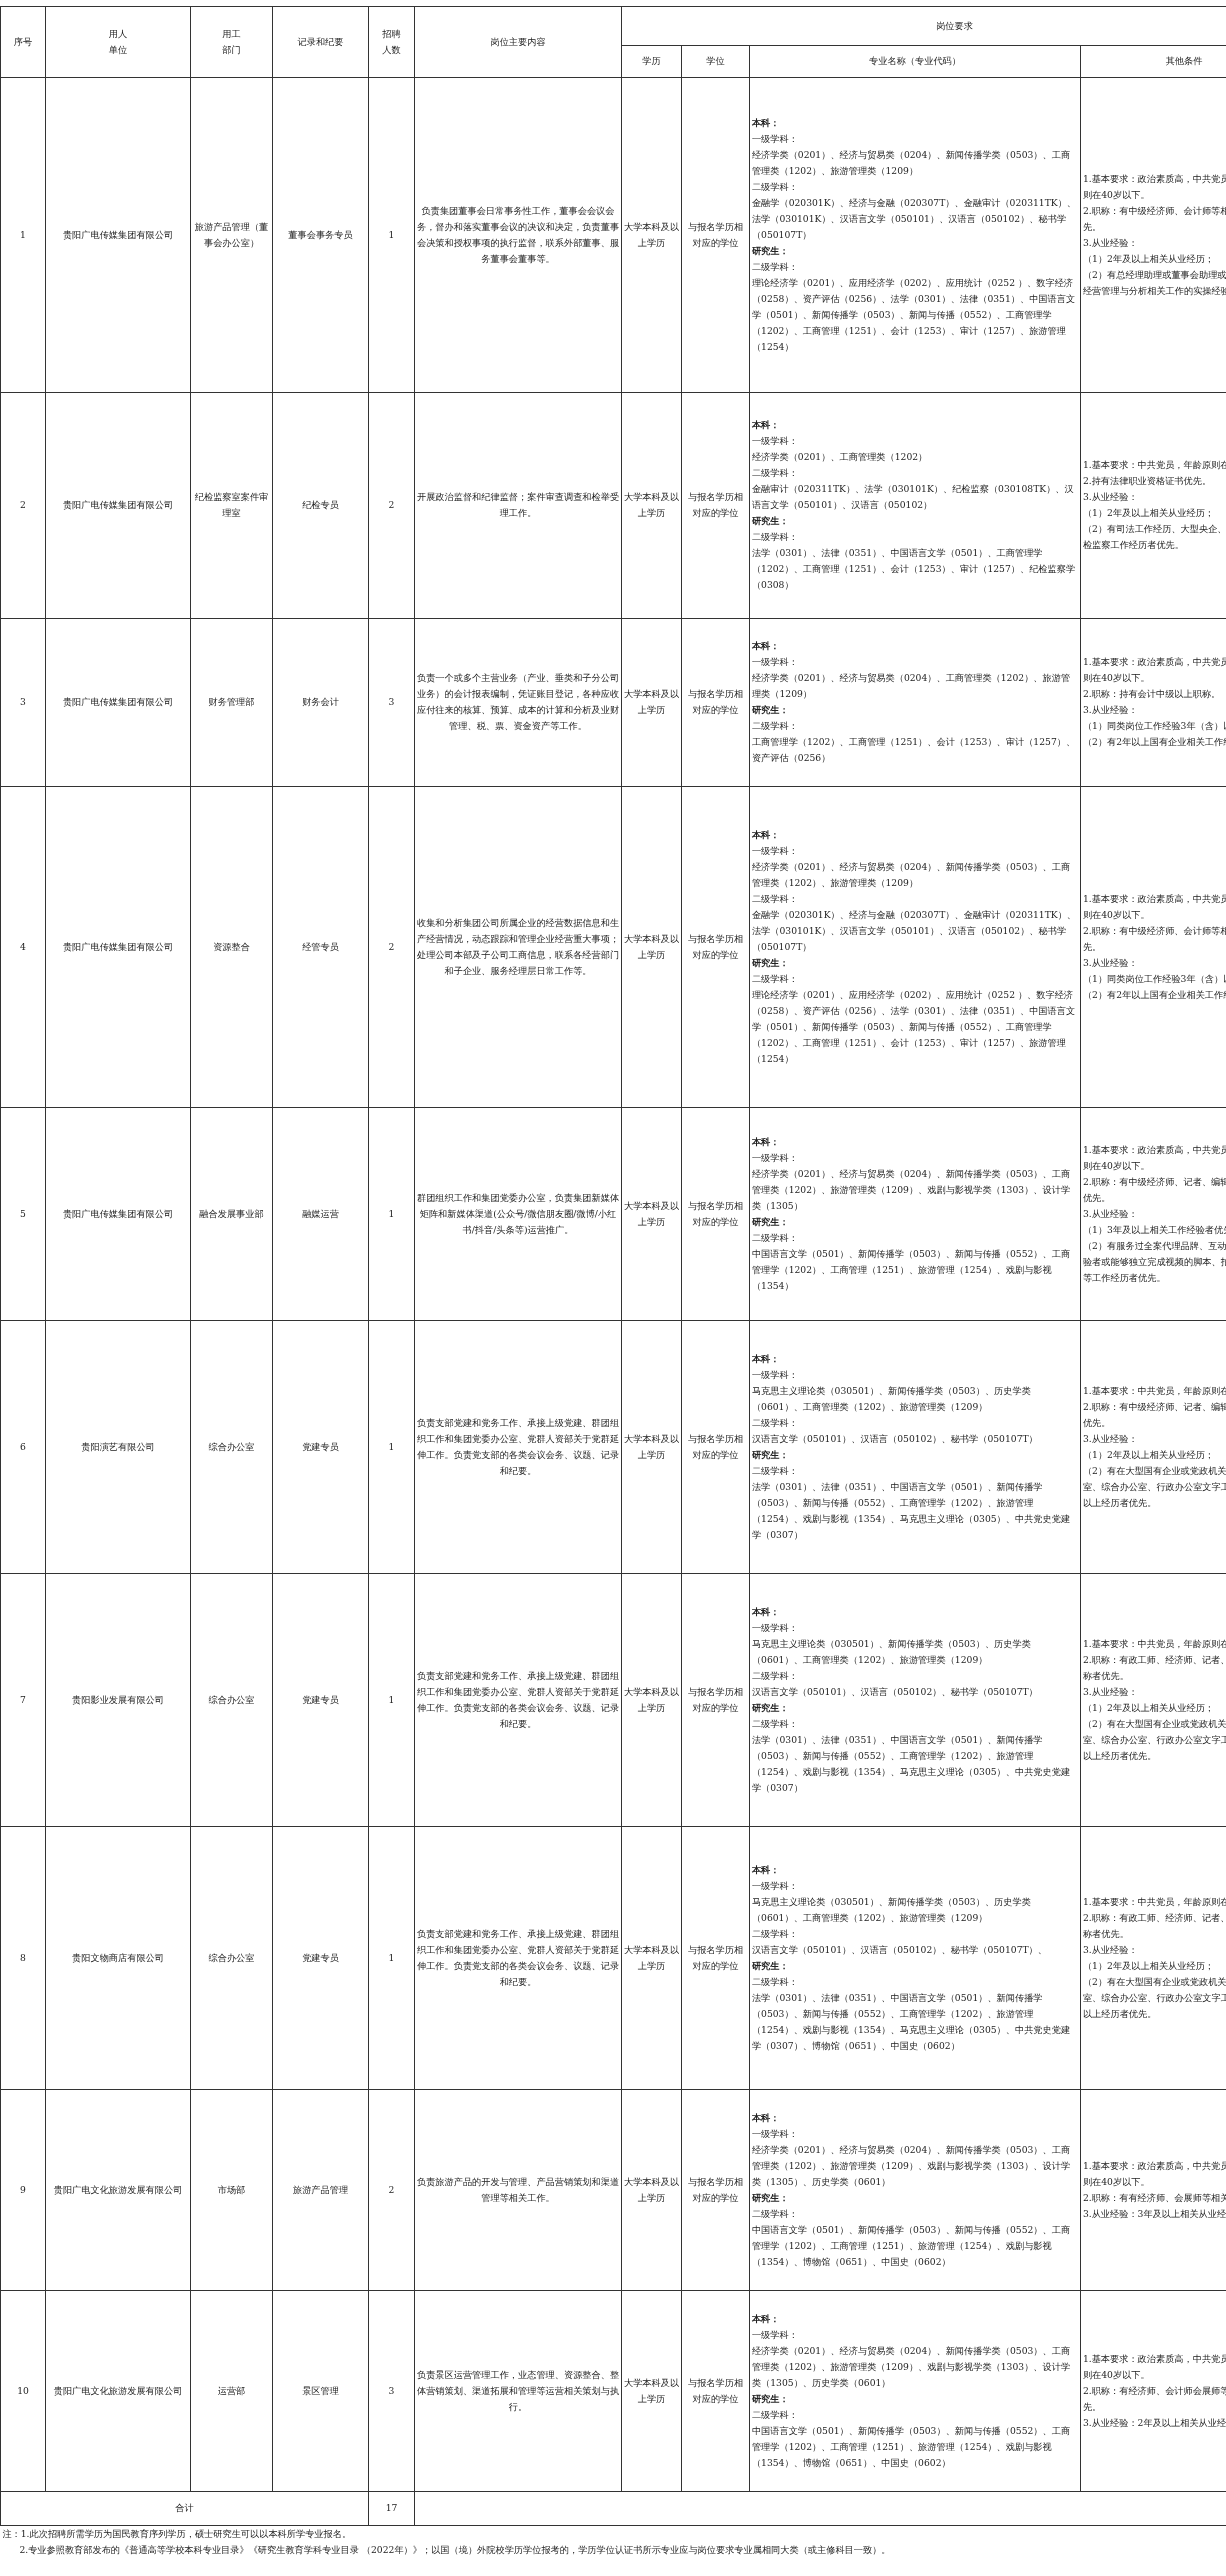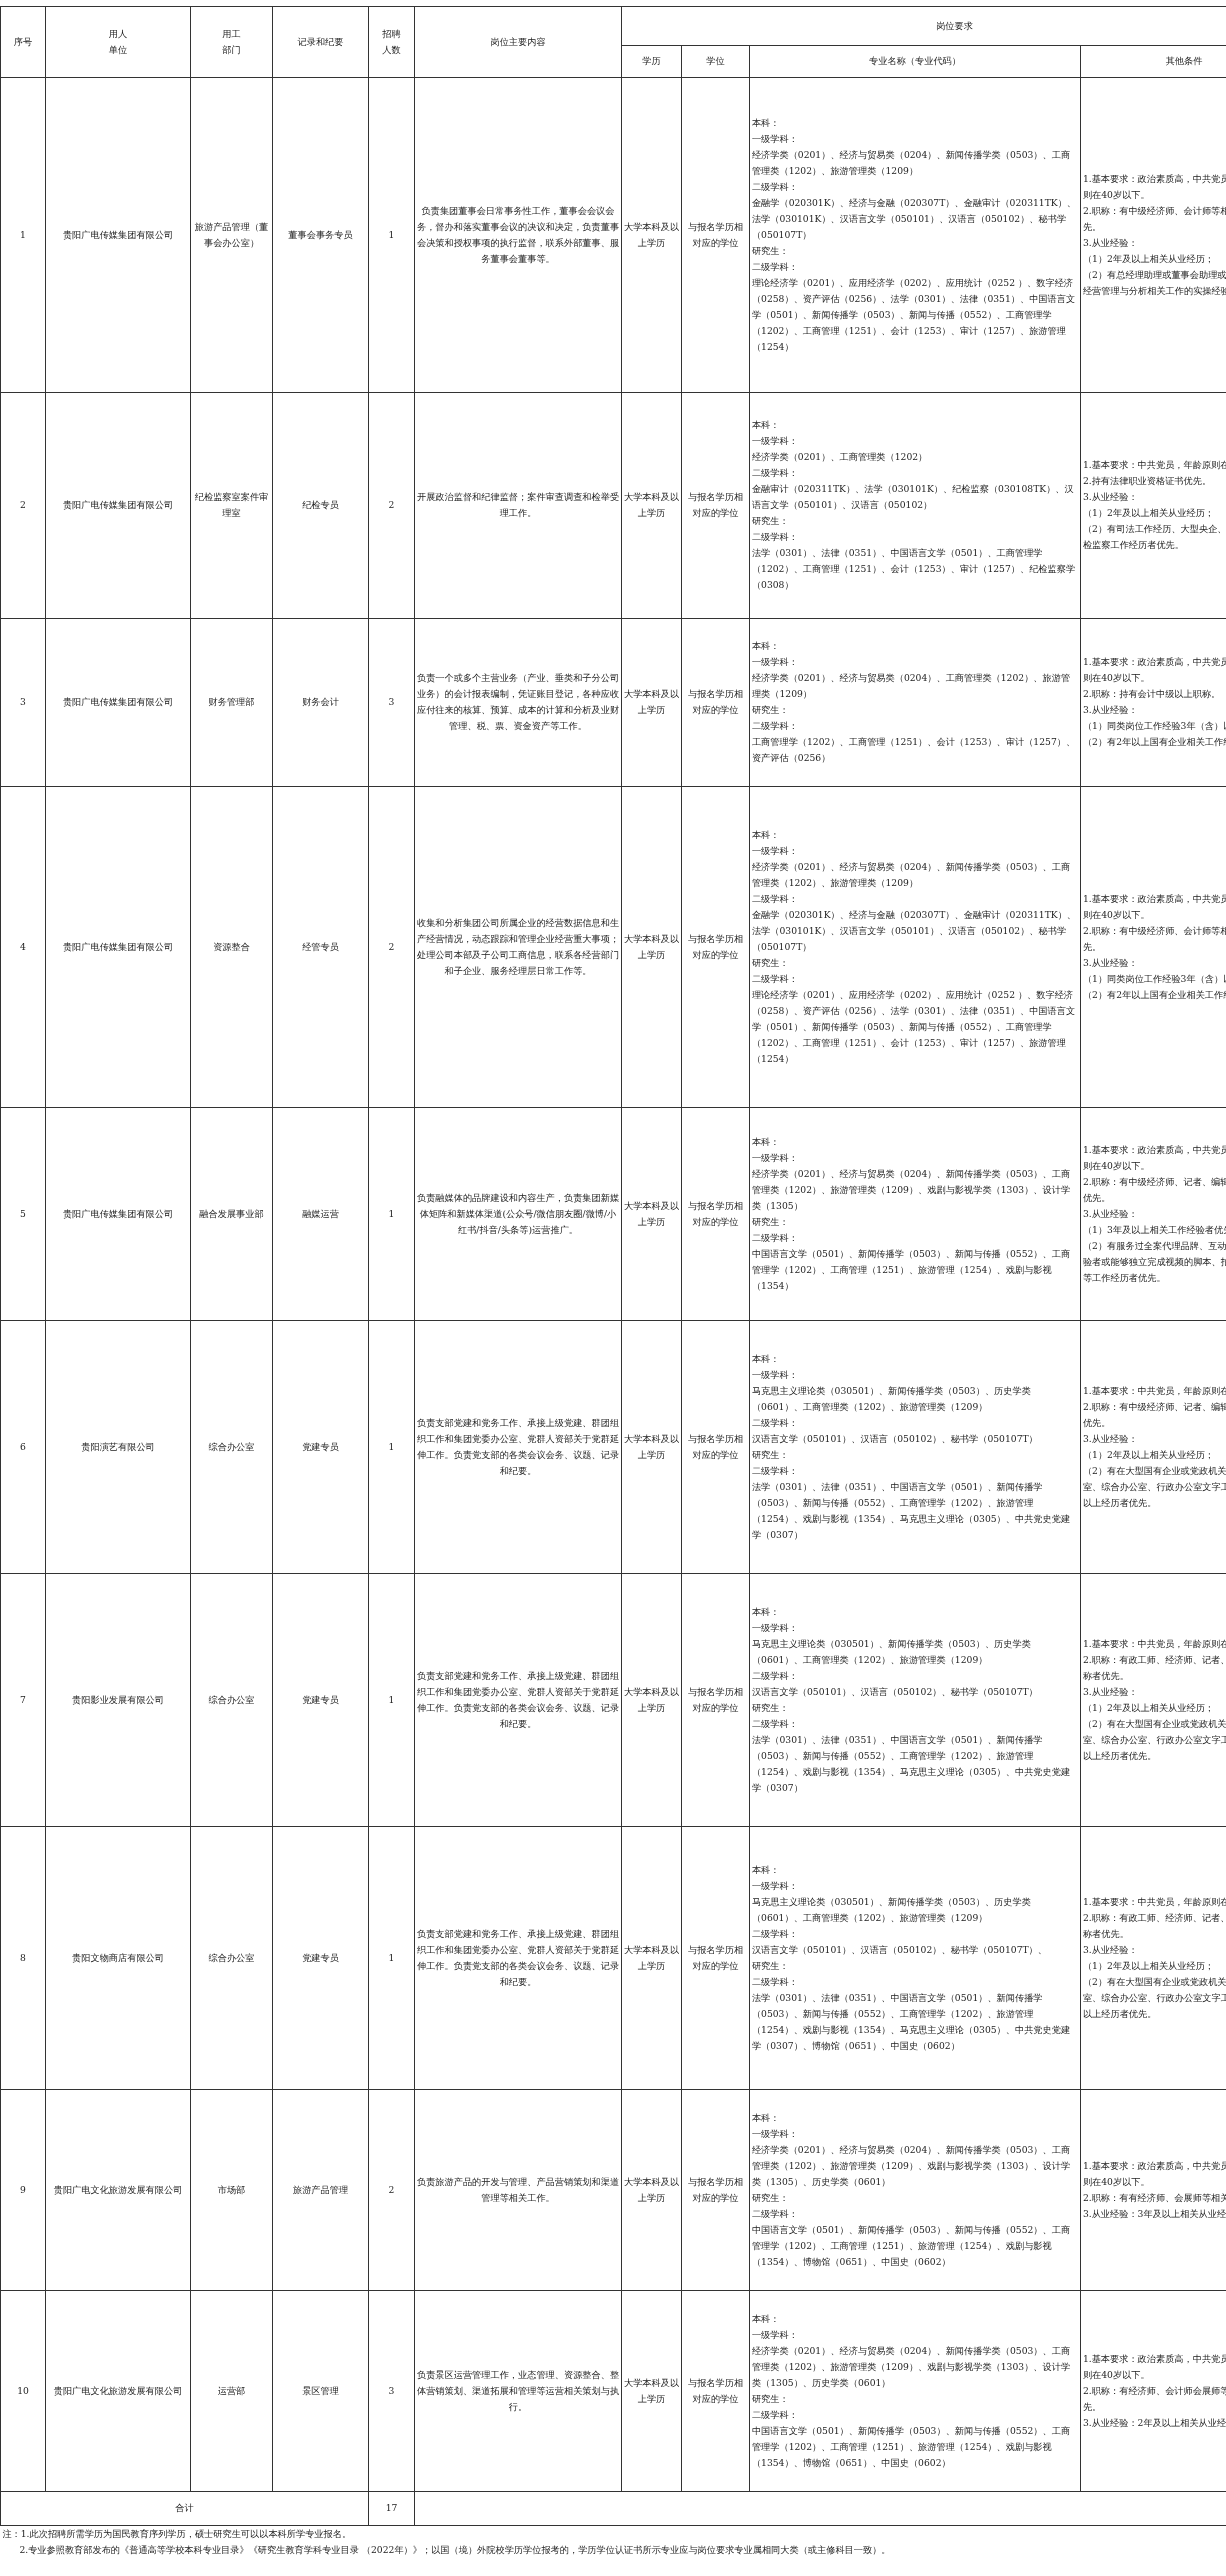--- a/index.html
+++ b/index.html
@@ -7,21 +7,21 @@
   .sheet { padding-top: 5.7px; }
   table.grid { border-collapse: collapse; width: 1226px; table-layout: fixed; }
   table.grid td, table.grid th { border: 1px solid #333; font-weight: normal; padding: 0 1.9px; font-size: 9.2px; line-height: 16px; vertical-align: middle; overflow: hidden; }
   th { text-align: center; font-size: 10px; }
   th.h1 { height: 38px; }
   th.h2 { height: 31px; }
   td.c { text-align: center; }
   td.l { text-align: center; }
   td.req, td.other { text-align: left; vertical-align: middle; white-space: pre-line; }
   .major-line { display: block; }
-  .bold { font-weight: normal; }
+  .bold { font-weight: bold; }
   .row-1 { height: 315px; }
   .row-2 { height: 226px; }
   .row-3 { height: 168px; }
   .row-4 { height: 321px; }
   .row-5 { height: 213px; }
   .row-6 { height: 253px; }
   .row-7 { height: 253px; }
   .row-8 { height: 263px; }
   .row-9 { height: 201px; }
   .row-10 { height: 201px; }
@@ -140,21 +140,21 @@
 （2）有2年以上国有企业相关工作经验者优先。</td>
 
   </tr>
 
   <tr class="row-5">
     <td class="c">5</td>
     <td class="c">贵阳广电传媒集团有限公司</td>
     <td class="c">融合发展事业部</td>
     <td class="c">融媒运营</td>
     <td class="c">1</td>
-    <td class="l">负责融媒体的品牌建设和内容生产，负责集团新媒体矩阵和新媒体渠道(公众号/微信朋友圈/微博/小红书/抖音/头条等)运营推广。</td>
+    <td class="l">群团组织工作和集团党委办公室，负责集团新媒体矩阵和新媒体渠道(公众号/微信朋友圈/微博/小红书/抖音/头条等)运营推广。</td>
     <td class="c">大学本科及以上学历</td>
     <td class="l">与报名学历相对应的学位</td>
     <td class="req"><span class="major-line bold">本科：</span><span class="major-line">一级学科：</span><span class="major-line">经济学类（0201）、经济与贸易类（0204）、新闻传播学类（0503）、工商管理类（1202）、旅游管理类（1209）、戏剧与影视学类（1303）、设计学类（1305）</span><span class="major-line bold">研究生：</span><span class="major-line">二级学科：</span><span class="major-line">中国语言文学（0501）、新闻传播学（0503）、新闻与传播（0552）、工商管理学（1202）、工商管理（1251）、旅游管理（1254）、戏剧与影视（1354）</span></td>
     <td class="other">1.基本要求：政治素质高，中共党员优先，年龄原则在40岁以下。
 2.职称：有中级经济师、记者、编辑等相关职称者优先。
 3.从业经验：
 （1）3年及以上相关工作经验者优先；
 （2）有服务过全案代理品牌、互动营销等相关经验者或能够独立完成视频的脚本、拍摄、后期剪辑等工作经历者优先。</td>
 
   </tr>

